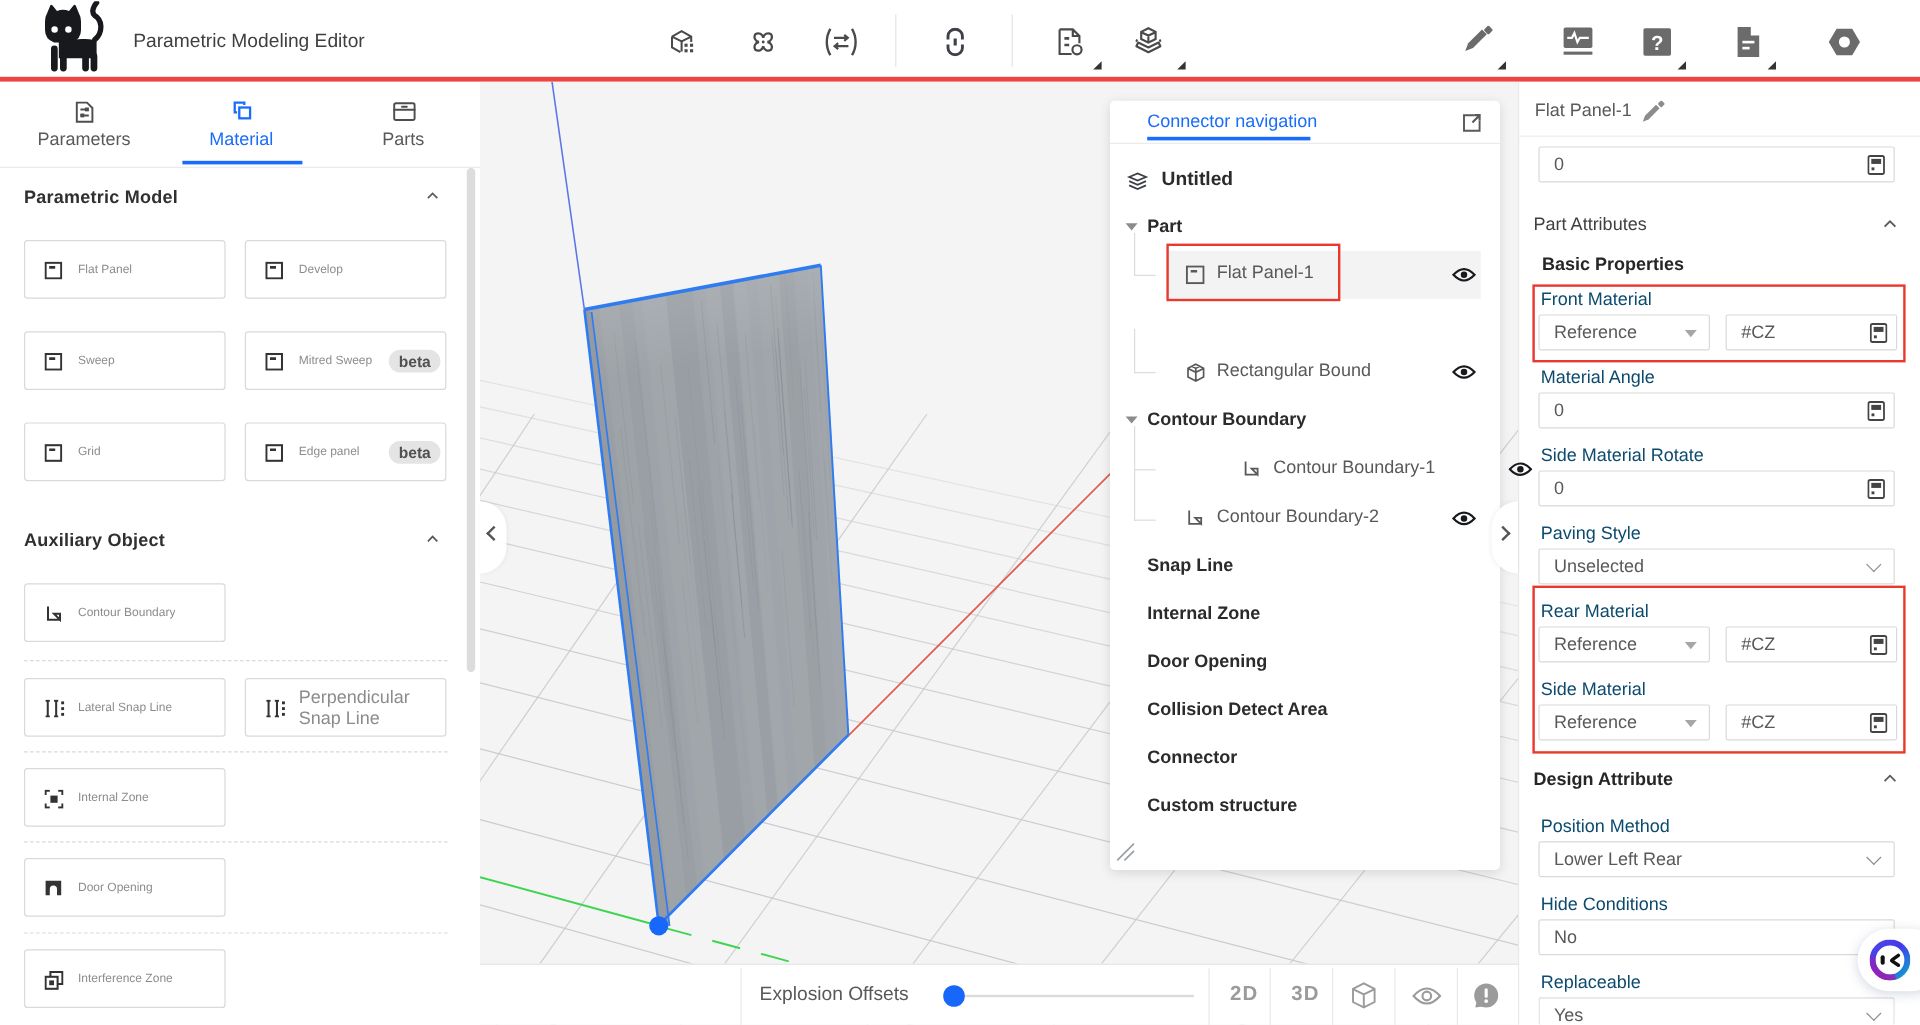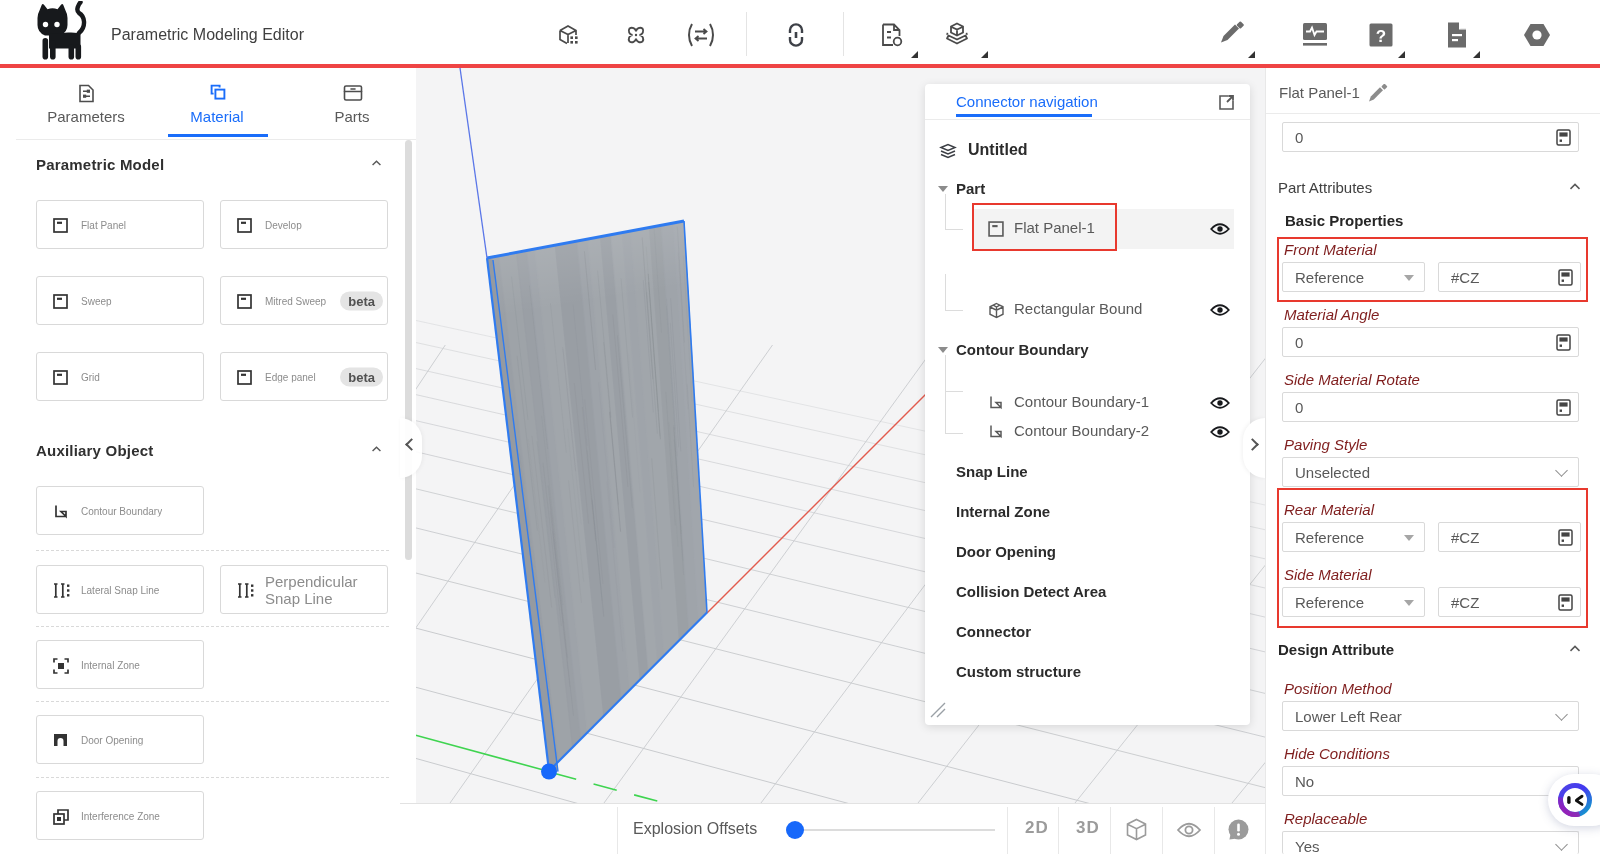--- a/index.html
+++ b/index.html
@@ -10,21 +10,21 @@
 
 
 #topbar { position:absolute; left:0; top:0; width:1600px; height:68px; background:#fff;
   border-bottom:4px solid #ef4444; z-index:30; }
 #topbar .title { position:absolute; left:111px; top:26px; font-size:16px; color:#3f3f3f; }
 .tbdiv { position:absolute; top:12px; width:1px; height:44px; background:#e4e4e4; }
 .corner { position:absolute; width:0; height:0; border-style:solid;
   border-width:0 0 7px 7px; border-color:transparent transparent #333 transparent; }
 
 
-#left { position:absolute; left:16px; top:68px; width:400px; height:786px; background:#fff; z-index:10;padding-left:46px; }
+#left { position:absolute; left:0; top:68px; width:400px; height:786px; background:#fff; z-index:10;padding-left:46px; }
 #ltabs { position:absolute; left:0; top:0; width:400px; height:72px; border-bottom:1px solid #ebebeb; }
 .ltab { position:absolute; top:0; width:120px; text-align:center; }
 .ltab .lbl { margin-top:40px; font-size:15px; color:#595959; }
 .ltab.active .lbl { color:#1a6dfa; }
 .ltab svg { position:absolute; top:16px; left:50%; margin-left:-9px; }
 #lunderline { position:absolute; left:152px; top:66px; width:100px; height:3px; background:#1a6dfa; }
 .lsechead { position:absolute; left:20px; font-size:15px; font-weight:700; color:#303030; letter-spacing:0.2px;}
 .lchev { position:absolute; width:11px; height:11px; }
 .lbtn { position:absolute; width:168px; height:49px; border:1px solid #d9d9d9; border-radius:3px;
   background:#fff; }
@@ -71,21 +71,21 @@
 #right { position:absolute; left:1265px; top:68px; width:335px; height:786px; background:#fff;
   border-left:1px solid #e8e8e8; z-index:10; }
 #right .hdr { position:absolute; left:13px; top:16px; font-size:15px; color:#595959; }
 #right .hdrline { position:absolute; left:0; top:45px; width:335px; height:1px; background:#ebebeb; }
 .fld { position:absolute; left:16px; width:297px; height:30px; border:1px solid #d9d9d9; border-radius:2px;
   background:#fff; font-size:15px; color:#595959; }
 .fld .val { position:absolute; left:12px; top:6px; }
 .fld .calc { position:absolute; right:7px; top:6px; }
 .fld .vchev { position:absolute; right:12px; top:10px; width:9px; height:9px;
   border-left:1.8px solid #8c8c8c; border-bottom:1.8px solid #8c8c8c; transform:rotate(-45deg); }
-.flbl { position:absolute; left:18px; font-size:15px; color:#7f1d1d;font-style:italic; }
+.flbl { position:absolute; left:18px; font-size:15px; color:#0c4a6e; }
 .sechdr { position:absolute; left:12px; font-size:15px; color:#404040; }
 .subhdr { position:absolute; left:19px; font-size:15px; font-weight:700; color:#262626; }
 .rchev { position:absolute; left:303px; width:12px; height:12px; }
 .half { width:143px; }
 .ddtri { position:absolute; right:10px; top:12px; width:0; height:0;
   border-left:5px solid transparent; border-right:5px solid transparent; border-top:6px solid #a6a6a6; }
 .redbox { position:absolute; left:11px; width:311px; border:2px solid #e8392e; z-index:5; }
 
 
 #aibtn { position:absolute; left:1548px; top:774px; width:70px; height:52px; background:#fff;
@@ -513,21 +513,21 @@
           <circle cx="10" cy="8" r="2.7" fill="#17191c"></circle>
         </svg>
     </div>
     <div class="trow" style="top:247px;">
       <div class="gtri"></div>
         <div class="glbl">Contour Boundary</div>
     </div>
     <div class="guide" style="left:20px; top:271px; width:1px; height:79px;"></div>
     <div class="guide" style="left:20px; top:307px; width:18px; height:1px;"></div>
     <div class="guide" style="left:20px; top:349px; width:18px; height:1px;"></div>
-    <div class="trow" style="top:299px;">
+    <div class="trow" style="top:287px;margin-left:47px;">
       <svg class="cicon" width="16" height="15" viewBox="0 0 16 15" fill="none" stroke="#595959" stroke-width="1.5">
           <path d="M3 1.5 L3 12.5 L13.5 12.5 M13 12.5 L8 7.5 L13 7.5 Z"></path>
         </svg>
       <div class="clbl">Contour Boundary-1</div>
       <svg class="eye" width="20" height="16" viewBox="0 0 20 16" fill="none">
           <path d="M1.2 8 Q10 -1.5 18.8 8 Q10 17.5 1.2 8 Z" stroke="#17191c" stroke-width="1.8"></path>
           <circle cx="10" cy="8" r="2.7" fill="#17191c"></circle>
         </svg>
     </div>
     <div class="trow" style="top:328px;">

